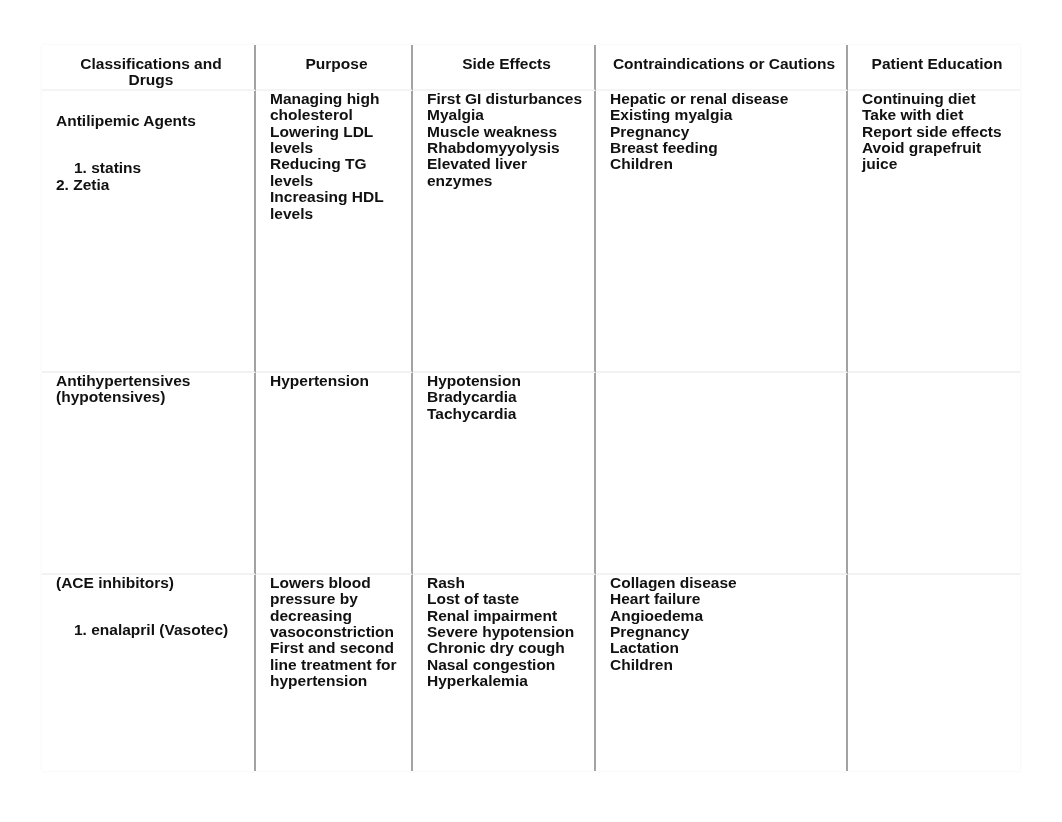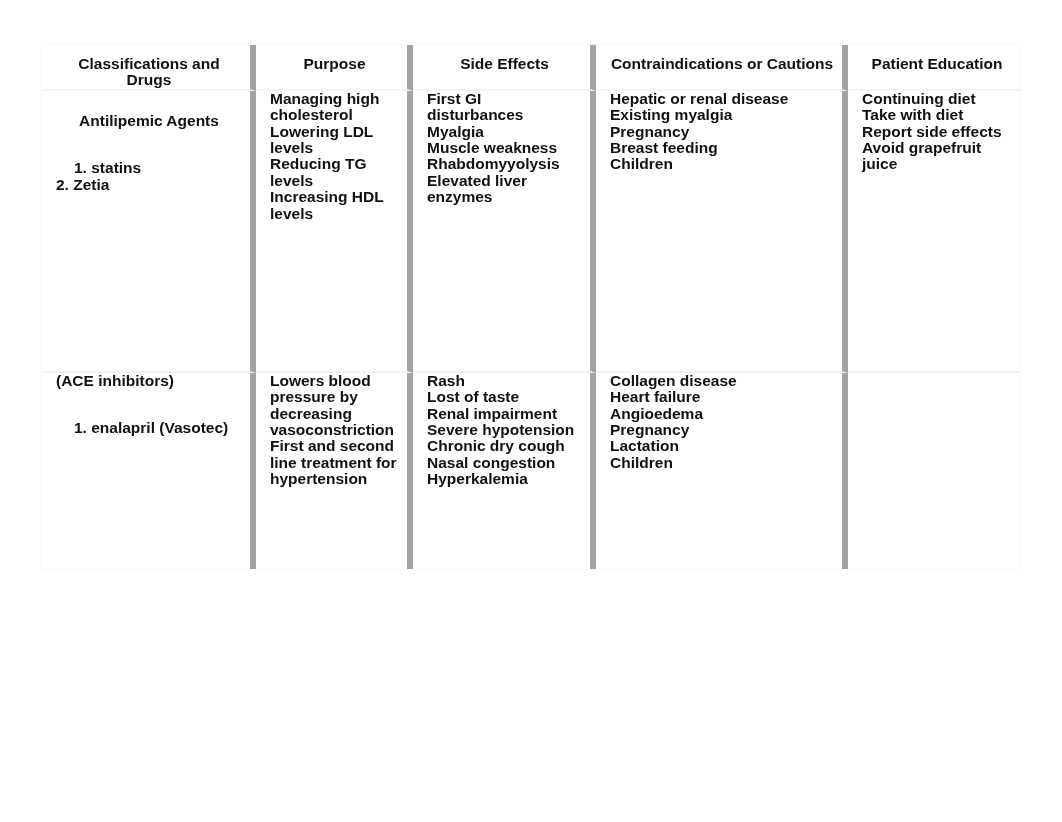--- a/index.html
+++ b/index.html
@@ -41,21 +41,21 @@
   #drug-table col.c3 { width: 183px; }
   #drug-table col.c4 { width: 252px; }
   #drug-table col.c5 { width: 172px; }
 
   #drug-table th,
   #drug-table td {
     vertical-align: top;
     padding: 0;
     background: #ffffff;
     
-    border-right: 6px solid #a3a3a3;
+    border-right: 2px solid #a3a3a3;
     border-bottom: 2px solid #f2f2f2;
   }
   #drug-table th:last-child,
   #drug-table td:last-child {
     border-right: none;
   }
   #drug-table tr:last-child td {
     border-bottom: none;
   }
 
@@ -87,21 +87,21 @@
   .cell-inner p {
     margin: 0;
     font-weight: bold;
   }
   .cell-inner p.gap-before {
     margin-top: 31px;
     margin-left: 18px;
   }
   .cell-inner p.gap-before-lg {
   }
-  .cell-inner .pad-top-md { padding-top: 22px; text-align: center; }
+  .cell-inner .pad-top-md { padding-top: 22px; }
 
   .lines p { margin: 0; }
 </style>
 </head>
 <body>
 
 <div id="page">
 
   <table id="drug-table">
     <colgroup>
@@ -175,20 +175,46 @@
           <div class="cell-inner lines pad-top-sm">
             <p>Continuing diet</p>
             <p>Take with diet</p>
             <p>Report side effects</p>
             <p>Avoid grapefruit</p>
             <p>juice</p>
           </div>
         </td>
       </tr>
 
+      <tr class="row-2">
+        <td>
+          <div class="cell-inner lines pad-top-lg">
+            <p>Antihypertensives</p>
+            <p>(hypotensives)</p>
+          </div>
+        </td>
+        <td>
+          <div class="cell-inner lines pad-top-sm">
+            <p>Hypertension</p>
+          </div>
+        </td>
+        <td>
+          <div class="cell-inner lines pad-top-sm">
+            <p>Hypotension</p>
+            <p>Bradycardia</p>
+            <p>Tachycardia</p>
+          </div>
+        </td>
+        <td>
+          <div class="cell-inner lines"></div>
+        </td>
+        <td>
+          <div class="cell-inner lines"></div>
+        </td>
+      </tr>
 
       <tr class="row-3">
         <td>
           <div class="cell-inner lines pad-top-md">
             <p>(ACE inhibitors)</p>
             <p class="gap-before">1. enalapril (Vasotec)</p>
           </div>
         </td>
         <td>
           <div class="cell-inner lines pad-top-sm">

